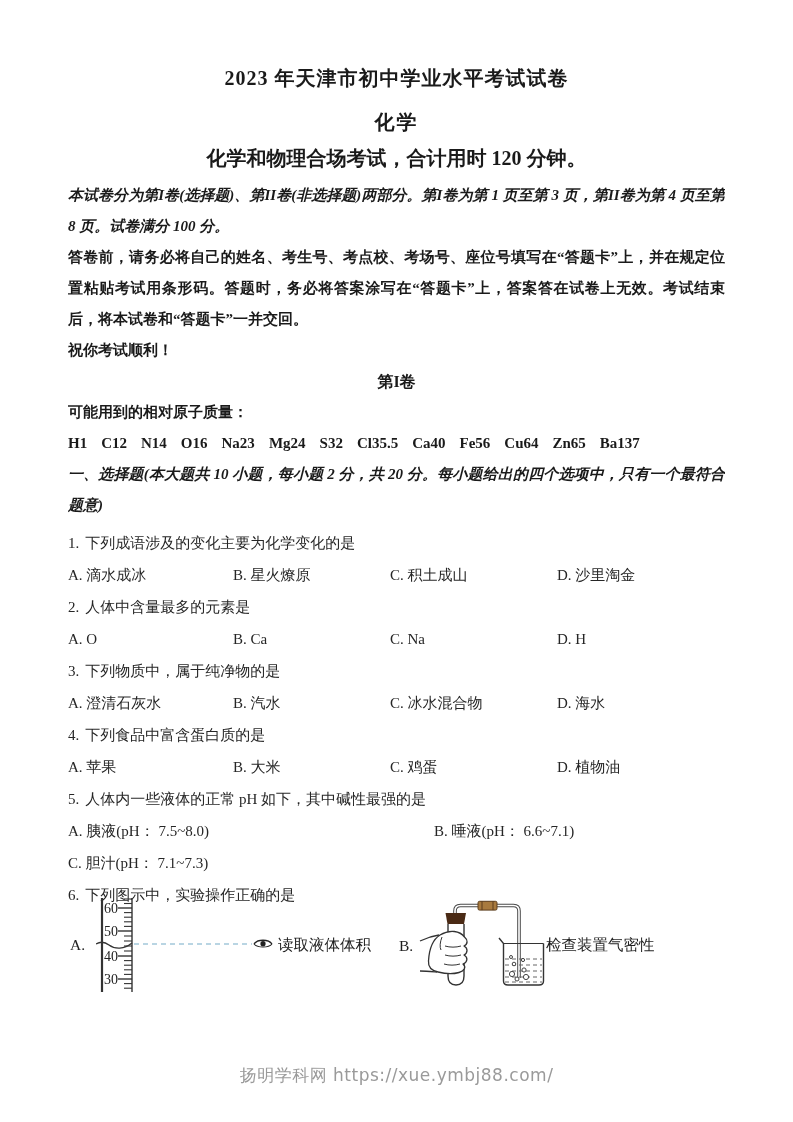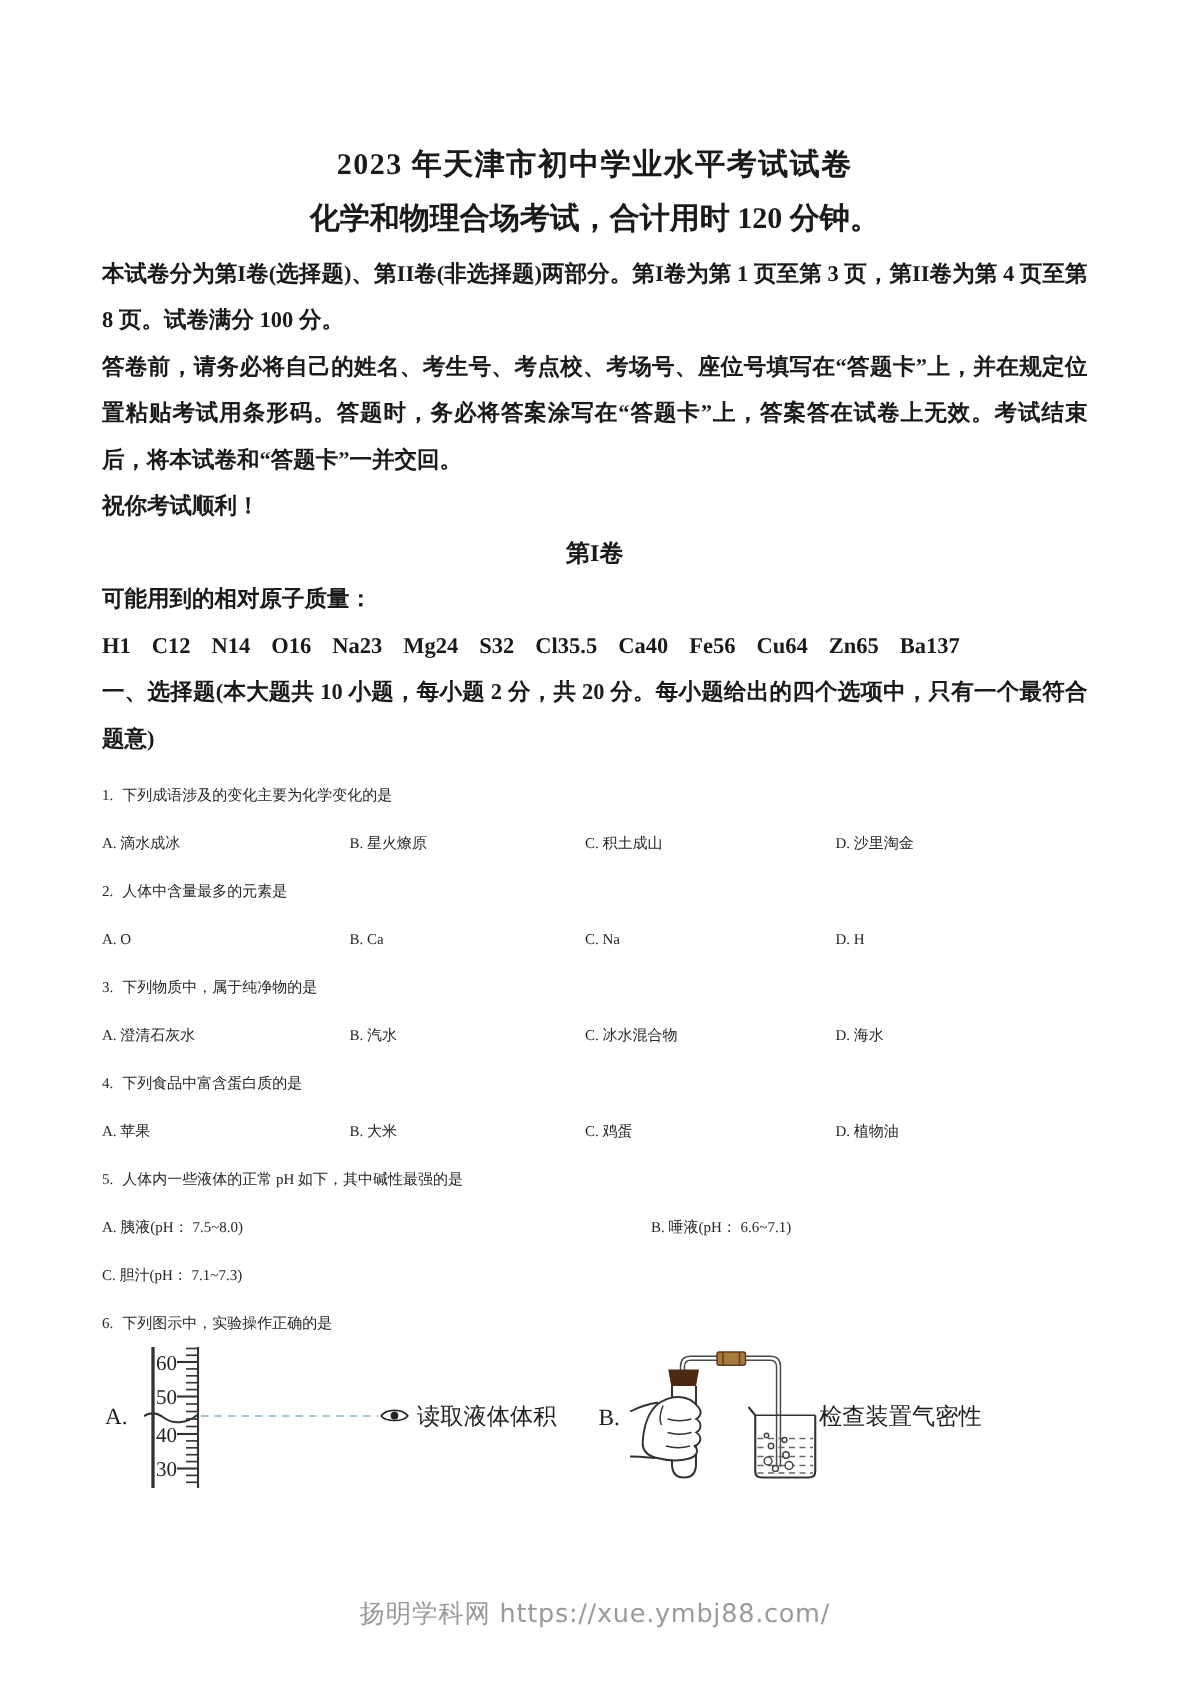--- a/index.html
+++ b/index.html
@@ -1,53 +1,54 @@
 <!DOCTYPE html>
 <html><head>
 <meta charset="utf-8">
 <style>
   html,body{margin:0;padding:0;background:#ffffff;}
   .sheet{
     position:relative;width:793px;height:1122px;background:#ffffff;overflow:hidden;
     font-family:"Liberation Serif","DejaVu Serif",serif;color:#1a1a1a;
   }
-  .flow{padding:96px 68px 0 68px;}
+  .flow{padding:64px 68px 0 68px;}
   .title{font-size:20px;font-weight:700;text-align:center;line-height:28px;letter-spacing:1px;}
   .subject{font-size:20px;font-weight:700;text-align:center;line-height:28px;margin-top:16px;letter-spacing:2px;}
   .note{font-size:20px;font-weight:700;text-align:center;line-height:24px;margin-top:10px;}
   .intro{font-size:15px;font-weight:700;line-height:31px;text-align:justify;margin:0;}
   .first{margin-top:10px;}
   .h31{height:31px;overflow:hidden;font-family:Liberation Serif, serif;}
-  .h62{height:62px;overflow:hidden;}
+  .h62{height:62px;overflow:hidden;font-style:italic;}
   .h93{height:93px;overflow:hidden;}
   .part-heading{font-size:16px;font-weight:700;text-align:center;line-height:31px;height:31px;overflow:hidden;}
   .masses{font-size:15px;font-weight:700;line-height:31px;height:62px;overflow:hidden;}
   .masses-label{margin-right:4px;}
   .mass-item{margin-right:14px;white-space:nowrap;}
-  .questions{margin-top:6px;font-size:10px;line-height:32px;color:#262626;}
+  .questions{margin-top:6px;font-size:15px;line-height:32px;color:#262626;}
   .q-line{height:32px;overflow:hidden;}
   .q-num{margin-right:6px;}
   .opts4{display:grid;grid-template-columns:165px 157px 167px 1fr;height:32px;overflow:hidden;}
   .opts2{display:grid;grid-template-columns:322px 1fr;height:32px;overflow:hidden;gap:44px;}
   .fig-label,.fig-caption{position:absolute;font-size:15.5px;color:#1f1f1f;line-height:18px;z-index:3;}
   .figsvg{position:absolute;z-index:2;}
   .svg-a{left:96px;top:888px;}
   .svg-b{left:398px;top:880px;}
   .footer{
     position:absolute;left:0;right:0;top:1064px;text-align:center;
     font-family:"DejaVu Sans","Liberation Sans",sans-serif;font-size:17px;color:#9a9a9a;letter-spacing:.5px;
   }
 </style>
 </head>
 <body>
 
 <div class="sheet">
   <div class="flow">
 
     <div class="title">2023 年天津市初中学业水平考试试卷</div>
+    <div class="subject">化学</div>
     <div class="note">化学和物理合场考试，合计用时 120 分钟。</div>
 
     <p class="intro first h62">本试卷分为第I卷(选择题)、第II卷(非选择题)两部分。第I卷为第 1 页至第 3 页，第II卷为第 4 页至第 8 页。试卷满分 100 分。</p>
     <p class="intro h93">答卷前，请务必将自己的姓名、考生号、考点校、考场号、座位号填写在“答题卡”上，并在规定位置粘贴考试用条形码。答题时，务必将答案涂写在“答题卡”上，答案答在试卷上无效。考试结束后，将本试卷和“答题卡”一并交回。</p>
     <p class="intro h31">祝你考试顺利！</p>
 
     <div class="part-heading">第I卷</div>
 
     <div class="masses">
       <span class="masses-label">可能用到的相对原子质量：</span><span><span class="mass-item">H1</span><span class="mass-item">C12</span><span class="mass-item">N14</span><span class="mass-item">O16</span><span class="mass-item">Na23</span><span class="mass-item">Mg24</span><span class="mass-item">S32</span><span class="mass-item">Cl35.5</span><span class="mass-item">Ca40</span><span class="mass-item">Fe56</span><span class="mass-item">Cu64</span><span class="mass-item">Zn65</span><span class="mass-item">Ba137</span></span>

